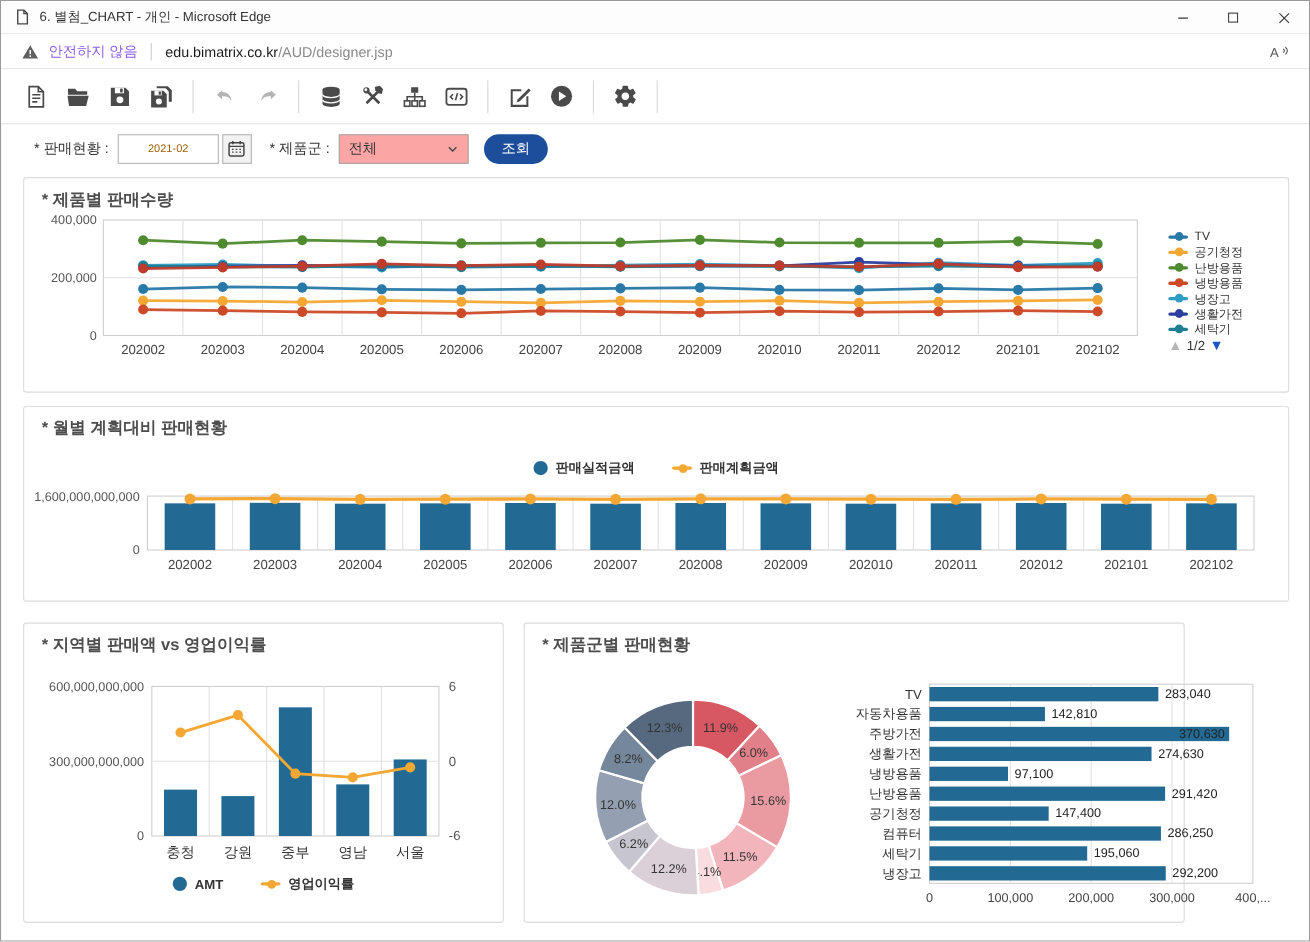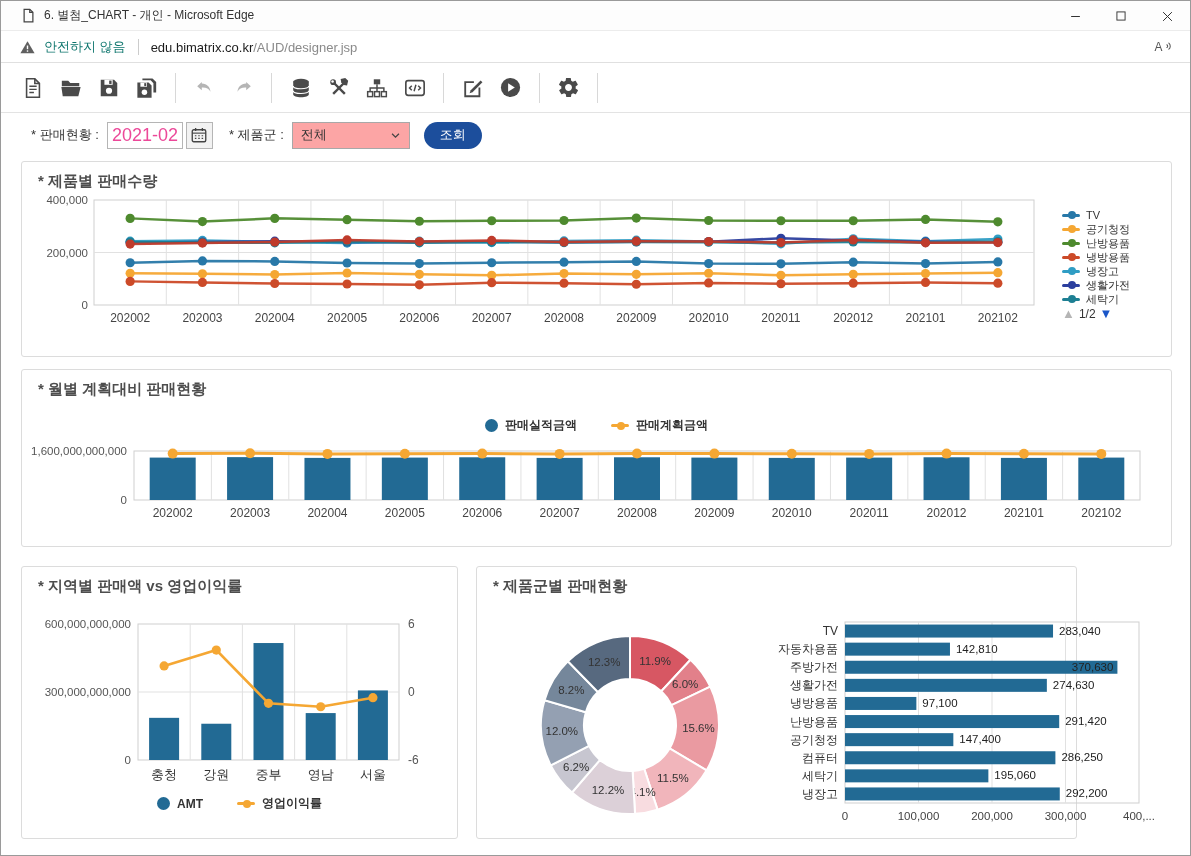--- a/index.html
+++ b/index.html
@@ -1,46 +1,46 @@
 <!DOCTYPE html>
 <html><head>
 <meta charset="utf-8">
 <style>
   * { margin:0; padding:0; box-sizing:border-box; }
   body { font-family:"Liberation Sans", sans-serif; background:#ccc; }
   .win { position:relative; width:1191px; height:856px; background:#fff; border:1px solid #9a9a9a; overflow:hidden; }
 
   
-  .titlebar { position:absolute; left:0; top:0; width:100%; height:30px; background:#fdfdfd; border-bottom:1px solid #ececec; display:flex; align-items:center; padding-left:20px; }
+  .titlebar { position:absolute; left:0; top:0; width:100%; height:30px; background:#fdfdfd; border-bottom:1px solid #ececec; display:flex; align-items:center; padding-left:12px; }
   .titlebar .favicon { color:#444; margin-right:8px; display:flex; }
   .titlebar .title { font-size:12px; color:#333; }
   .wincontrols { position:absolute; right:0; top:0; height:30px; display:flex; }
   .wincontrols span { width:46px; height:30px; display:flex; align-items:center; justify-content:center; color:#333; }
 
   
   .urlbar { position:absolute; left:0; top:31px; width:100%; height:31px; background:#fff; border-bottom:1px solid #e0e0e0; display:flex; align-items:center; padding:0 18px; }
   .urlbar .warn-icon { color:#606060; display:flex; margin-right:8px; }
-  .urlbar .warn-text { font-size:13px; color:#0f766e; }
+  .urlbar .warn-text { font-size:13px; color:#8b5cf6;font-family:Liberation Serif, serif; }
   .urlbar .vsep { width:1px; height:16px; background:#ccc; margin:0 12px; }
   .urlbar .url { font-size:13px; }
   .urlbar .url .host { color:#1b1b1b; }
   .urlbar .url .path { color:#8a8a8a; }
   .urlbar .read-aloud { margin-left:auto; color:#555; display:flex; }
 
   
   .toolbar { position:absolute; left:0; top:62px; width:100%; height:50px; background:#fff; border-bottom:1px solid #e3e3e3; display:flex; align-items:center; padding-left:20px; gap:15px; }
   .tbtn { color:#4a4a4a; display:flex; align-items:center; justify-content:center; width:23px; height:23px; }
   .tbtn.disabled { color:#b5b5b5; }
   .tbtn svg { display:block; }
   .tsep { width:1px; height:30px; background:#d8d8d8; margin:0 2px; }
 
   
   .filters { position:absolute; left:30px; top:119px; height:30px; display:flex; align-items:center; font-size:13px; color:#333; }
   .filters .lbl { margin-right:8px; }
-  .date-input { width:76px; height:27px; border:1px solid #b5b5b5; text-align:center; font-size:18px; color:#ec4899; font-family:"Liberation Sans",sans-serif; }
+  .date-input { width:92px; height:27px; border:1px solid #b5b5b5; text-align:center; font-size:10px; color:#a16207; font-family:"Liberation Sans",sans-serif; }
   .cal-btn { width:27px; height:27px; margin-left:3px; border:1px solid #b5b5b5; background:#f2f2f2; color:#444; display:flex; align-items:center; justify-content:center; margin-right:16px; }
   .sel { width:118px; height:27px; border:1px solid #a8a8a8; background:#fca5a5; display:flex; align-items:center; padding:0 8px; justify-content:space-between; margin-right:14px; }
   .search-btn { width:58px; height:27px; border:none; border-radius:14px; background:#1c4e9c; color:#fff; font-size:13px; font-family:"Liberation Sans",sans-serif; }
 
   
   .panel { position:absolute; background:#fff; border:1px solid #dcdcdc; border-radius:3px; }
   #panel1 { left:20px; top:160px; width:1151px; height:196px; }
   #panel2 { left:20px; top:368px; width:1151px; height:178px; }
   #panel3 { left:20px; top:565px; width:437px; height:273px; }
   #panel4 { left:475px; top:565px; width:601px; height:273px; }

